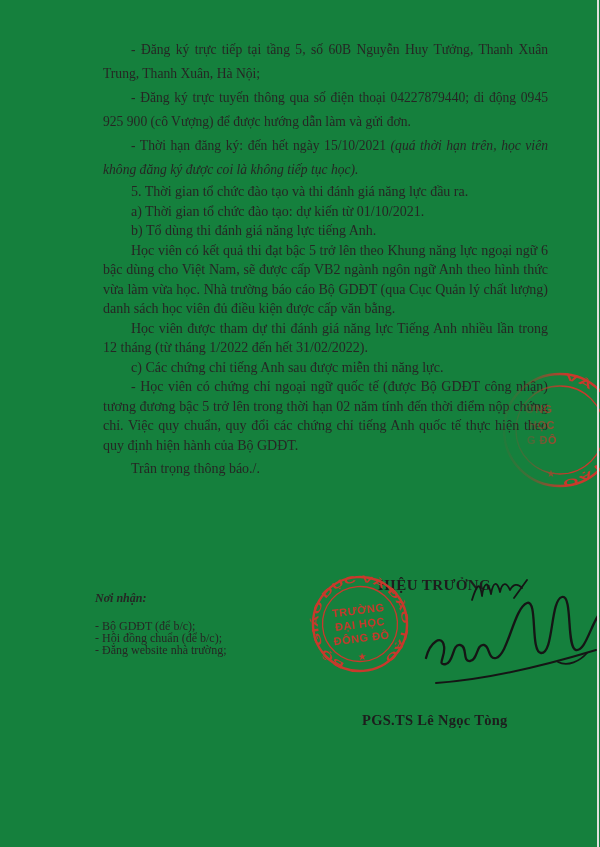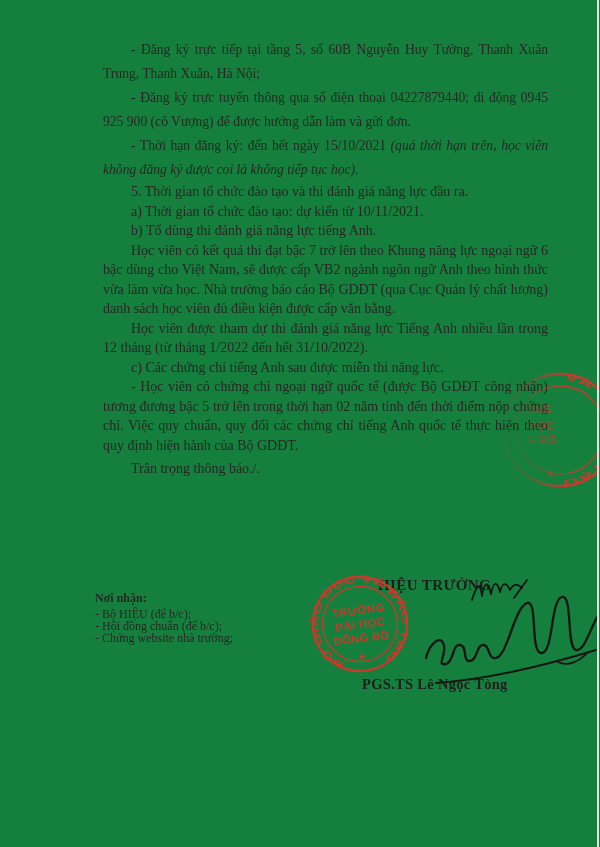--- a/index.html
+++ b/index.html
@@ -23,29 +23,29 @@
   .doc-body p{margin:0;text-indent:28px;}
   .para-intro{font-size:13.6px;line-height:24px;}
   .para-main{font-size:14px;line-height:19.5px;}
   .sign-off{margin-top:4px !important;}
   .em{font-style:italic;}
   
   .recipients{
     position:absolute;left:95px;top:593px;width:230px;
     font-size:12px;line-height:11.9px;
   }
-  .recipients-heading{font-weight:bold;margin-bottom:4px;}
+  .recipients-heading{font-weight:bold;font-style:italic;margin-bottom:16px;}
   .recipient-item{white-space:nowrap;}
   .sig-title{
     position:absolute;left:378px;top:577px;
     font-weight:bold;font-size:15px;letter-spacing:.4px;
     color:#1d1d1d;white-space:nowrap;
   }
   .signer-name{
-    position:absolute;left:362px;top:676px;
+    position:absolute;left:362px;top:712px;
     font-weight:bold;font-size:14.5px;letter-spacing:.3px;
     color:#1d1d1d;white-space:nowrap;
   }
   svg{position:absolute;overflow:visible;}
   .seal-svg{left:300px;top:564px;transform:rotate(-4deg);}
   .edge-seal-svg{left:495px;top:365px;}
   .sig-svg{left:408px;top:590px;}
   .flourish-svg{left:468px;top:576px;}
   .seal-stroke{fill:none;stroke:var(--stamp,#c9392c);}
   .seal-outer{stroke-width:2.4;}
@@ -67,34 +67,34 @@
 </head>
 <body>
 
 <div class="page">
 
   <div class="doc-body">
     <p class="para-intro">- Đăng ký trực tiếp tại tầng 5, số 60B Nguyễn Huy Tưởng, Thanh Xuân Trung, Thanh Xuân, Hà Nội;</p>
     <p class="para-intro">- Đăng ký trực tuyến thông qua số điện thoại 04227879440; di động 0945 925 900 (cô Vượng) để được hướng dẫn làm và gửi đơn.</p>
     <p class="para-intro"><span>- Thời hạn đăng ký: đến hết ngày 15/10/2021 </span><span class="em">(quá thời hạn trên, học viên không đăng ký được coi là không tiếp tục học).</span></p>
     <p class="para-main">5. Thời gian tổ chức đào tạo và thi đánh giá năng lực đầu ra.</p>
-    <p class="para-main">a) Thời gian tổ chức đào tạo: dự kiến từ 10/11/2021.</p>
+    <p class="para-main">a) Thời gian tổ chức đào tạo: dự kiến từ 01/10/2021.</p>
     <p class="para-main">b) Tổ dùng thi đánh giá năng lực tiếng Anh.</p>
-    <p class="para-main">Học viên có kết quả thi đạt bậc 7 trở lên theo Khung năng lực ngoại ngữ 6 bậc dùng cho Việt Nam, sẽ được cấp VB2 ngành ngôn ngữ Anh theo hình thức vừa làm vừa học. Nhà trường báo cáo Bộ GDĐT (qua Cục Quản lý chất lượng) danh sách học viên đủ điều kiện được cấp văn bằng.</p>
-    <p class="para-main">Học viên được tham dự thi đánh giá năng lực Tiếng Anh nhiều lần trong 12 tháng (từ tháng 1/2022 đến hết 31/10/2022).</p>
+    <p class="para-main">Học viên có kết quả thi đạt bậc 5 trở lên theo Khung năng lực ngoại ngữ 6 bậc dùng cho Việt Nam, sẽ được cấp VB2 ngành ngôn ngữ Anh theo hình thức vừa làm vừa học. Nhà trường báo cáo Bộ GDĐT (qua Cục Quản lý chất lượng) danh sách học viên đủ điều kiện được cấp văn bằng.</p>
+    <p class="para-main">Học viên được tham dự thi đánh giá năng lực Tiếng Anh nhiều lần trong 12 tháng (từ tháng 1/2022 đến hết 31/02/2022).</p>
     <p class="para-main">c) Các chứng chỉ tiếng Anh sau được miễn thi năng lực.</p>
     <p class="para-main">- Học viên có chứng chỉ ngoại ngữ quốc tế (được Bộ GDĐT công nhận) tương đương bậc 5 trở lên trong thời hạn 02 năm tính đến thời điểm nộp chứng chỉ. Việc quy chuẩn, quy đổi các chứng chỉ tiếng Anh quốc tế thực hiện theo quy định hiện hành của Bộ GDĐT.</p>
     <p class="para-main sign-off">Trân trọng thông báo./.</p>
   </div>
 
   <div class="recipients">
     <div class="recipients-heading">Nơi nhận:</div>
-    <div class="recipient-item">- Bộ HIỆU (để b/c);</div>
+    <div class="recipient-item">- Bộ GDĐT (để b/c);</div>
     <div class="recipient-item">- Hội đồng chuẩn (để b/c);</div>
-    <div class="recipient-item">- Chứng website nhà trường;</div>
+    <div class="recipient-item">- Đăng website nhà trường;</div>
   </div>
 
   <div class="sig-title">HIỆU TRƯỞNG</div>
 
   <svg class="seal-svg" width="120" height="120" viewBox="0 0 120 120">
     <defs>
       <path id="ringA" d="M 42.25 98.06 A 42 42 0 1 1 77.75 98.06"></path>
     </defs>
     <circle class="seal-stroke seal-outer" cx="60" cy="60" r="47"></circle>
     <circle class="seal-stroke seal-inner" cx="60" cy="60" r="37.5"></circle>

